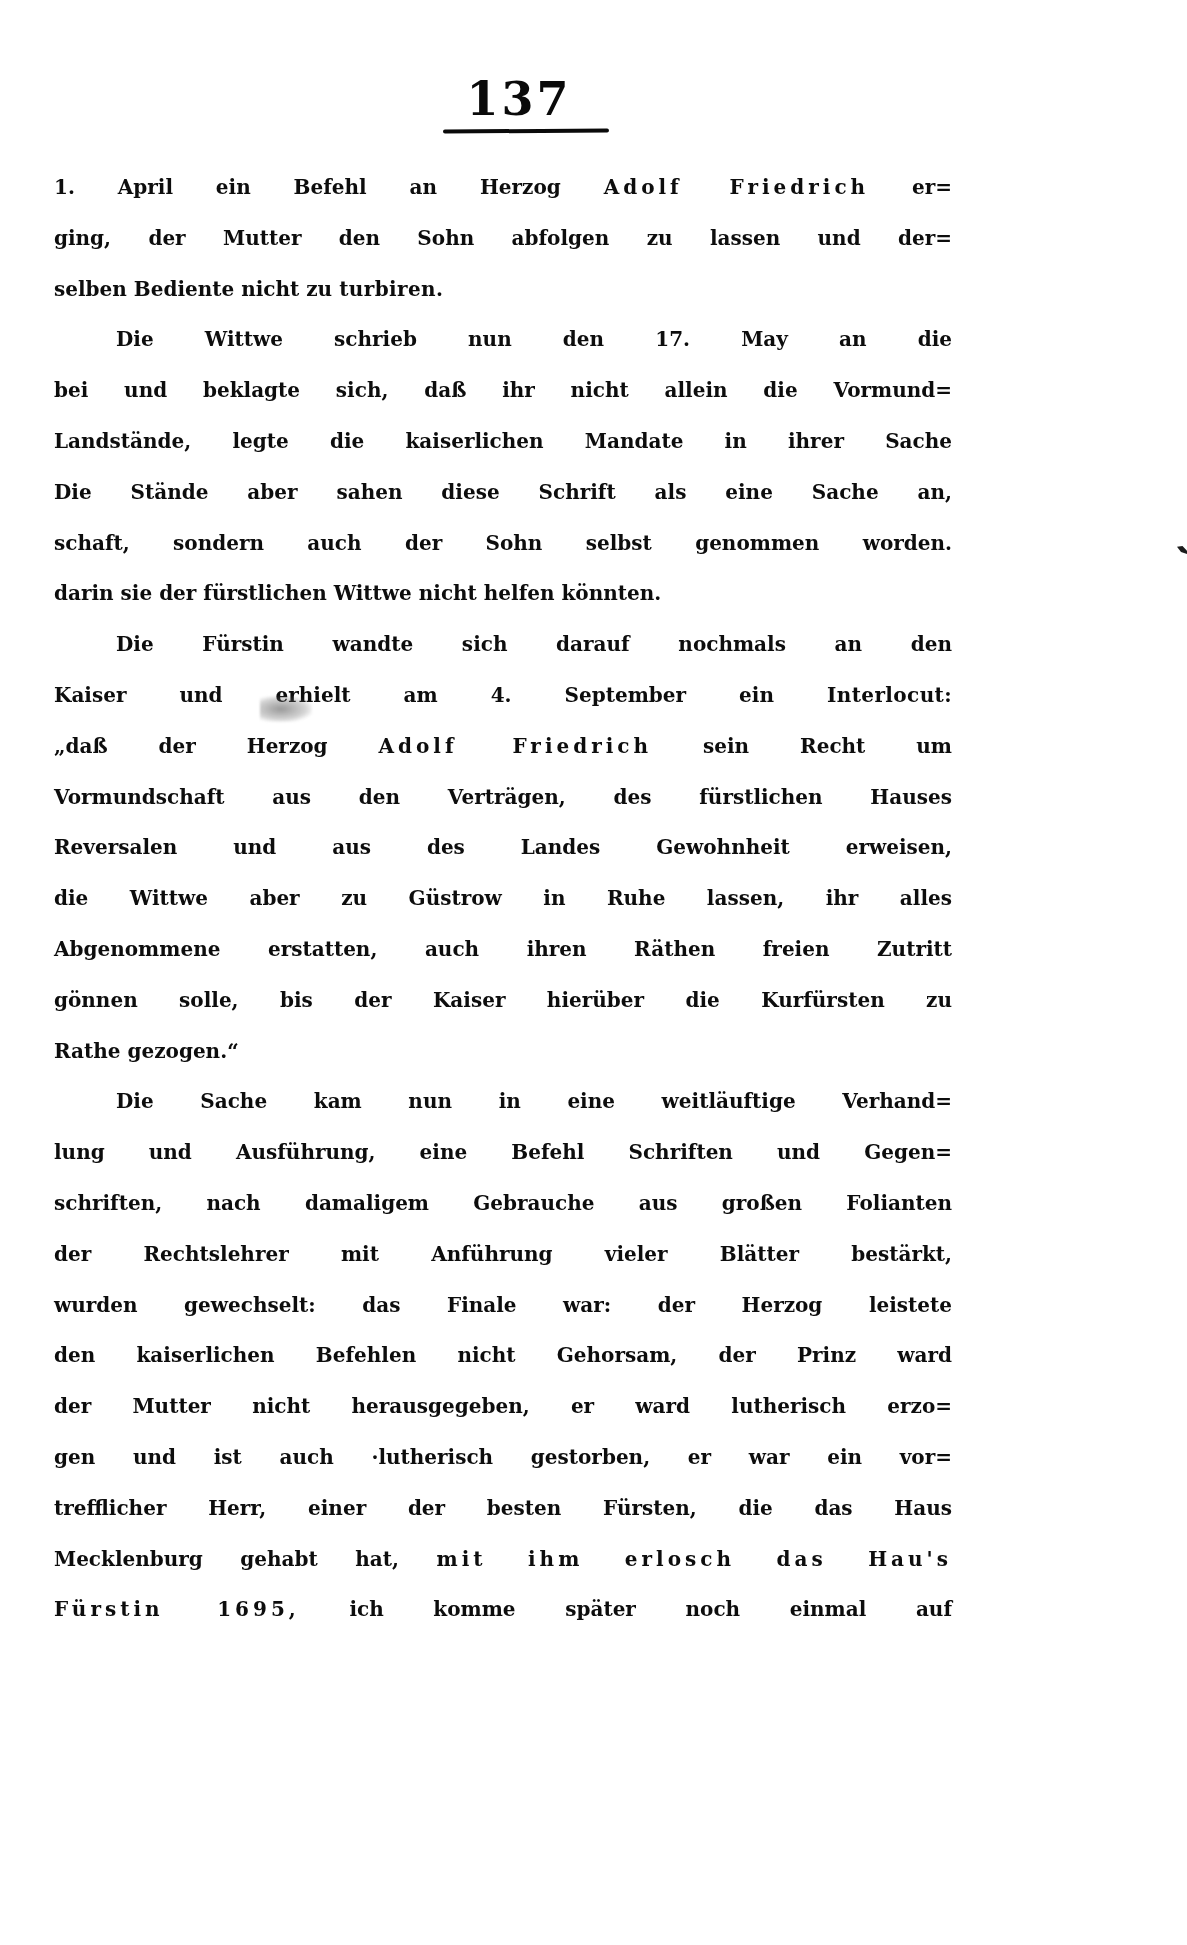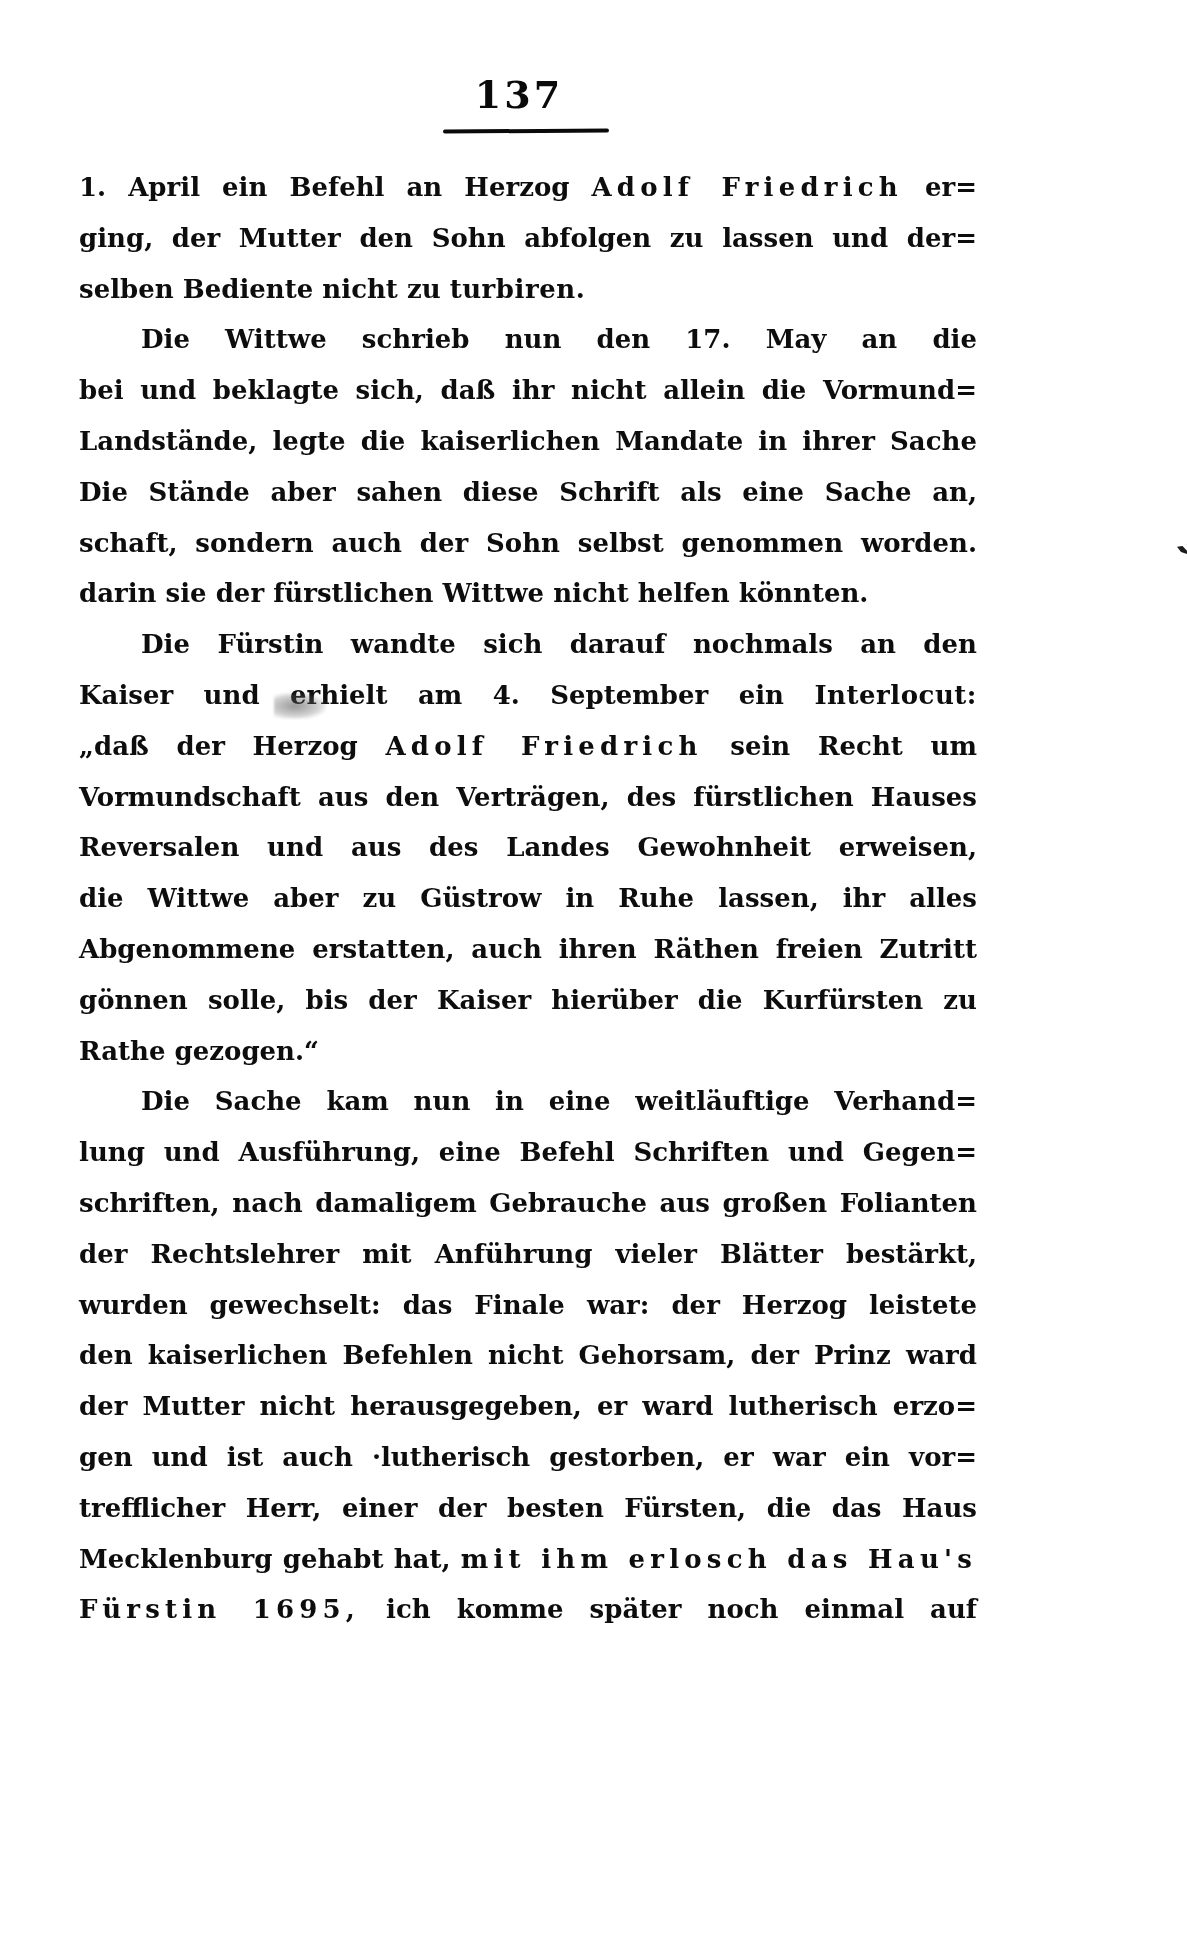--- a/index.html
+++ b/index.html
@@ -11,41 +11,41 @@
     overflow: hidden;
     font-family: "DejaVu Serif", "Liberation Serif", serif;
     color: #0d0d0d;
   }
   .pageno {
     position: absolute;
     top: 72px;
     left: 70px;
     width: 898px;
     text-align: center;
-    font-size: 38px;
+    font-size: 46px;
     font-weight: bold;
     letter-spacing: 3px;
     color: #0a0a0a;
   }
   .pageno-rule {
     position: absolute;
     top: 129px;
     left: 443px;
     width: 166px;
     height: 4px;
     background: #0a0a0a;
     border-radius: 2px;
     transform: rotate(-0.4deg);
   }
   .text-block {
     position: absolute;
     top: 162px;
-    left: 79px;
+    left: 54px;
     width: 898px;
-    font-size: 26px;
+    font-size: 20px;
     font-weight: bold;
   }
   .para { margin: 0; }
   .line {
     line-height: 50.8px;
     white-space: normal;
   }
   .line.justify {
     text-align: justify;
     text-align-last: justify;

